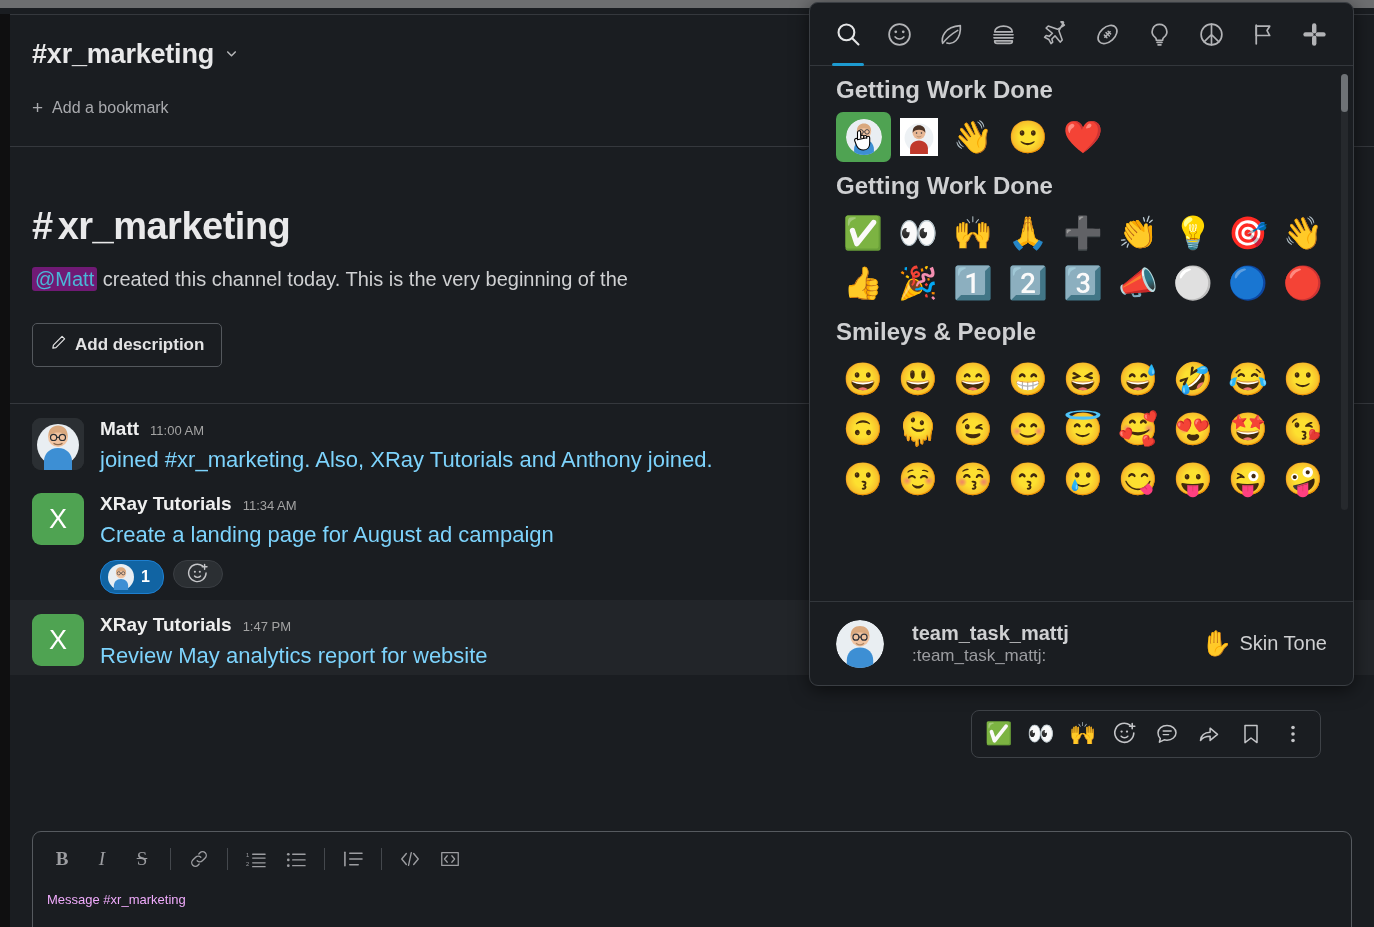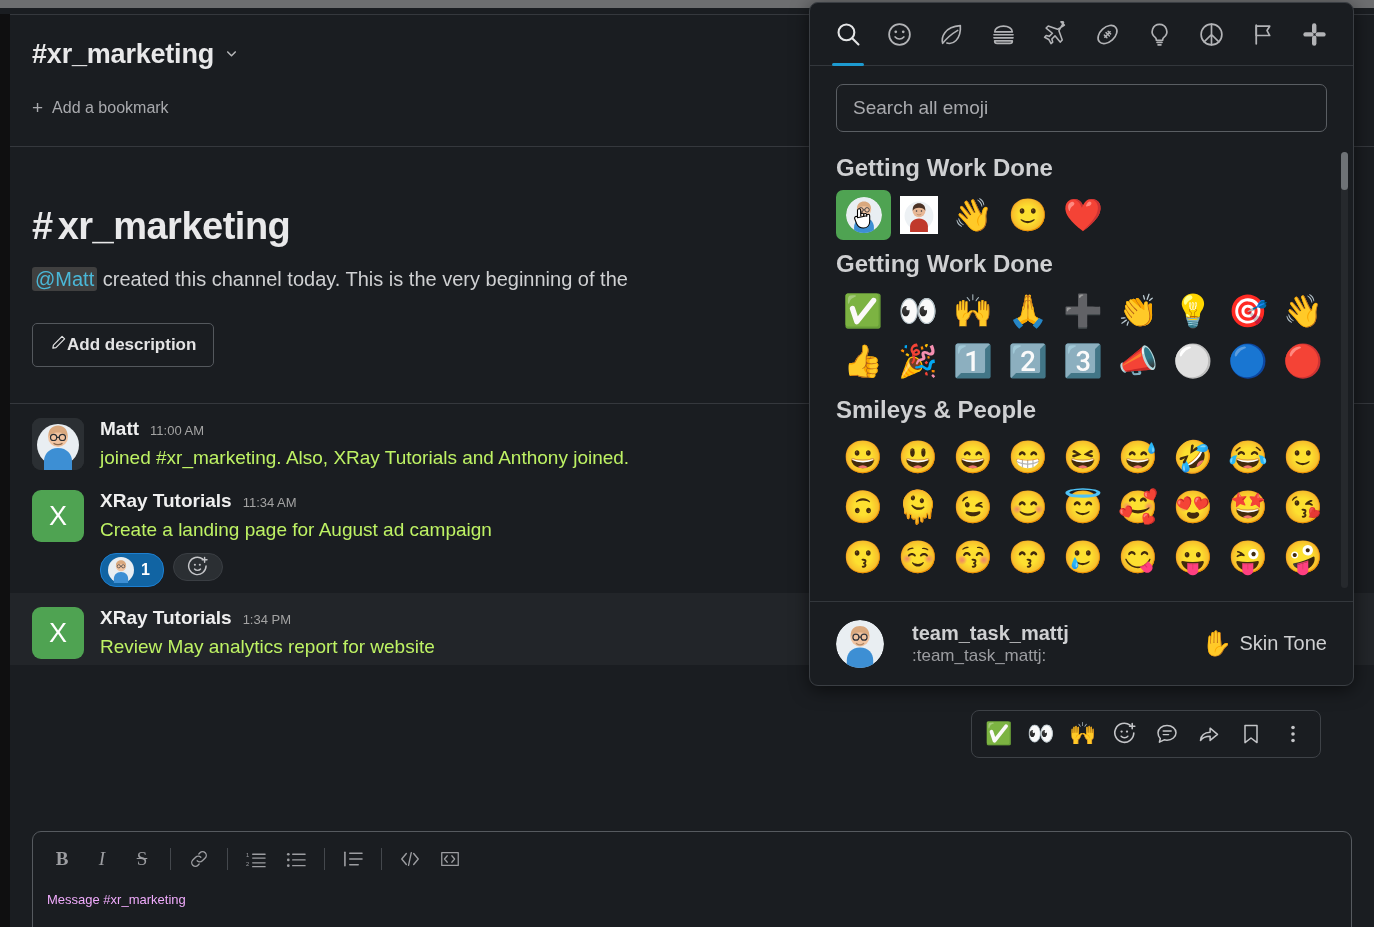--- a/index.html
+++ b/index.html
@@ -59,26 +59,26 @@
   }
   .intro-title {
     color: #e9e9ea; font-size: 38px; font-weight: 700; letter-spacing: -0.5px;
     display: flex; align-items: baseline; gap: 5px;
   }
   .intro-sub {
     margin-top: 18px; color: #cfd0d2; font-size: 20px; line-height: 1.35;
     white-space: nowrap;
   }
   .mention {
-    color: #4ab8d8; background: #404040; border-radius: 3px;
+    color: #4ab8d8; background: #701a75; border-radius: 3px;
     padding: 1px 3px;
   }
   .intro-btns { display: flex; gap: 24px; margin-top: 30px; }
   .pill-btn {
-    display: inline-flex; align-items: center; gap: 0;
+    display: inline-flex; align-items: center; gap: 8px;
     border: 1px solid #54585d; border-radius: 5px;
     color: #e3e3e4; font-size: 17px; font-weight: 700;
     padding: 10px 17px; background: transparent;
     cursor: pointer;
   }
   .pill-btn svg { flex: none; }
 
   
   .day-divider {
     position: relative; margin-top: 36px; height: 1px; background: #35383d;
@@ -101,21 +101,21 @@
     width: 52px; height: 52px; border-radius: 9px; flex: none;
     display: flex; align-items: center; justify-content: center;
     overflow: hidden;
   }
   .avatar-matt { background: #2b2f33; }
   .avatar-x { background: #4fa352; color: #ffffff; font-size: 27px; font-weight: 400; }
   .msg-body { min-width: 0; flex: 1; }
   .msg-meta { display: flex; align-items: baseline; gap: 11px; }
   .msg-author { color: #efefef; font-size: 19px; font-weight: 700; text-align: center; }
   .msg-time { color: #a3a3a3; font-size: 13px; }
-  .msg-text { color: #bef264; font-size: 19px; margin-top: 7px; }
+  .msg-text { color: #7dd3fc; font-size: 22px; margin-top: 7px; }
 
   .reactions { display: flex; gap: 9px; margin-top: 12px; }
   .reaction-pill {
     display: inline-flex; align-items: center; gap: 7px;
     background: #1164a3; border: 1px solid #1d7fd0; border-radius: 16px;
     padding: 3px 13px 3px 7px; cursor: pointer;
   }
   .reaction-pill .cnt { color: #ffffff; font-size: 16px; font-weight: 700; }
   .add-reaction-pill {
     display: inline-flex; align-items: center; justify-content: center;
@@ -356,21 +356,21 @@
       </div>
     </div>
 
     <div class="msg hovered">
       <div class="avatar avatar-x">
         <span>X</span>
       </div>
       <div class="msg-body">
         <div class="msg-meta">
           <span class="msg-author">XRay Tutorials</span>
-          <span class="msg-time">1:34 PM</span>
+          <span class="msg-time">1:47 PM</span>
         </div>
         <div class="msg-text">Review May analytics report for website</div>
       </div>
     </div>
 
   </div>
 
   <div class="composer-wrap">
     <div class="composer">
       <div class="fmt-bar">
@@ -534,23 +534,20 @@
         <g fill="#b2b3b6">
           <rect x="10.4" y="1.4" width="4.6" height="10.6" rx="2.3"></rect>
           <rect x="10.4" y="14" width="4.6" height="10.6" rx="2.3"></rect>
           <rect x="1.4" y="10.6" width="10.6" height="4.6" rx="2.3"></rect>
           <rect x="14" y="10.6" width="10.6" height="4.6" rx="2.3"></rect>
         </g>
       </svg>
     </div>
   </div>
 
-  <div class="emoji-search-wrap">
-    <input class="emoji-search" placeholder="Search all emoji" style="">
-  </div>
 
   <div class="emoji-scroll">
 
     <div class="emoji-group-title">Getting Work Done</div>
     <div class="emoji-row">
       <div class="emoji-cell hl">
         <svg class="custom-av" viewBox="0 0 40 40">
           <circle cx="20" cy="20" r="20" fill="#e9eef2"></circle>
           <path d="M20 23c-7 0-11 5-11 10.5V40h22v-6.5C31 28 27 23 20 23z" fill="#3d8fd4"></path>
           <circle cx="20" cy="14" r="8" fill="#f0c3a0"></circle>

